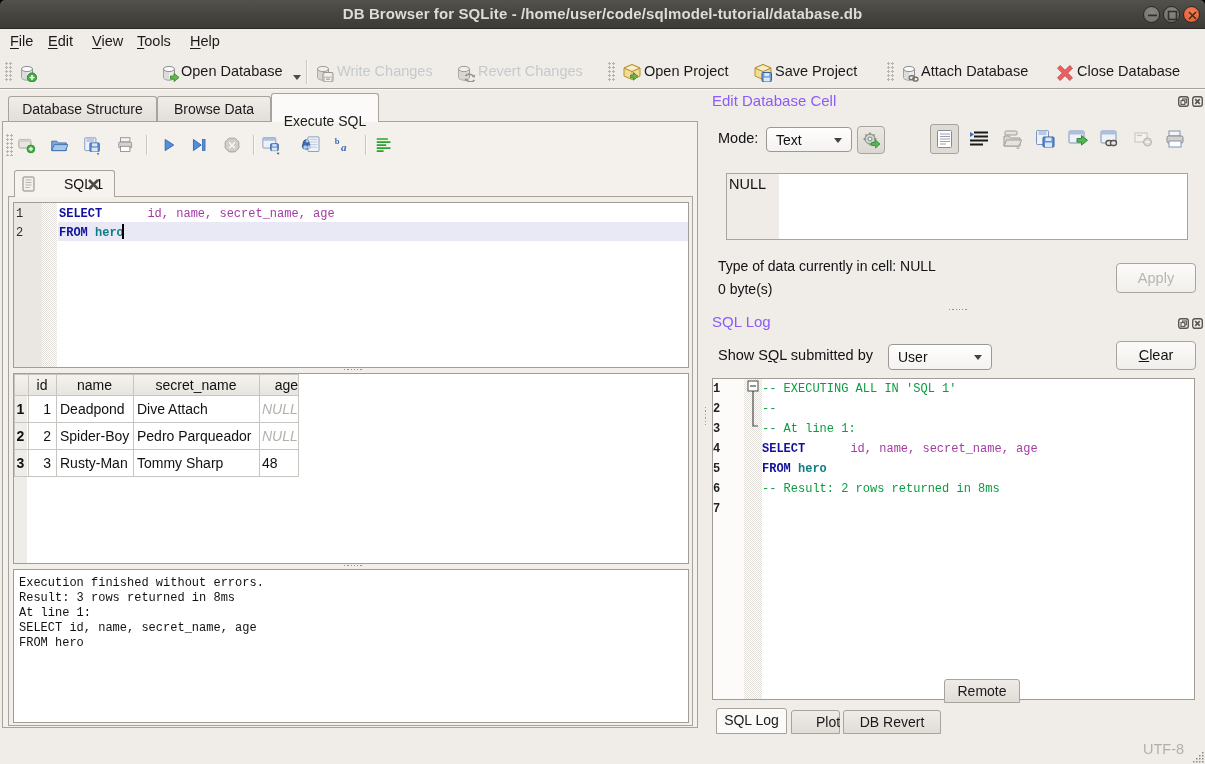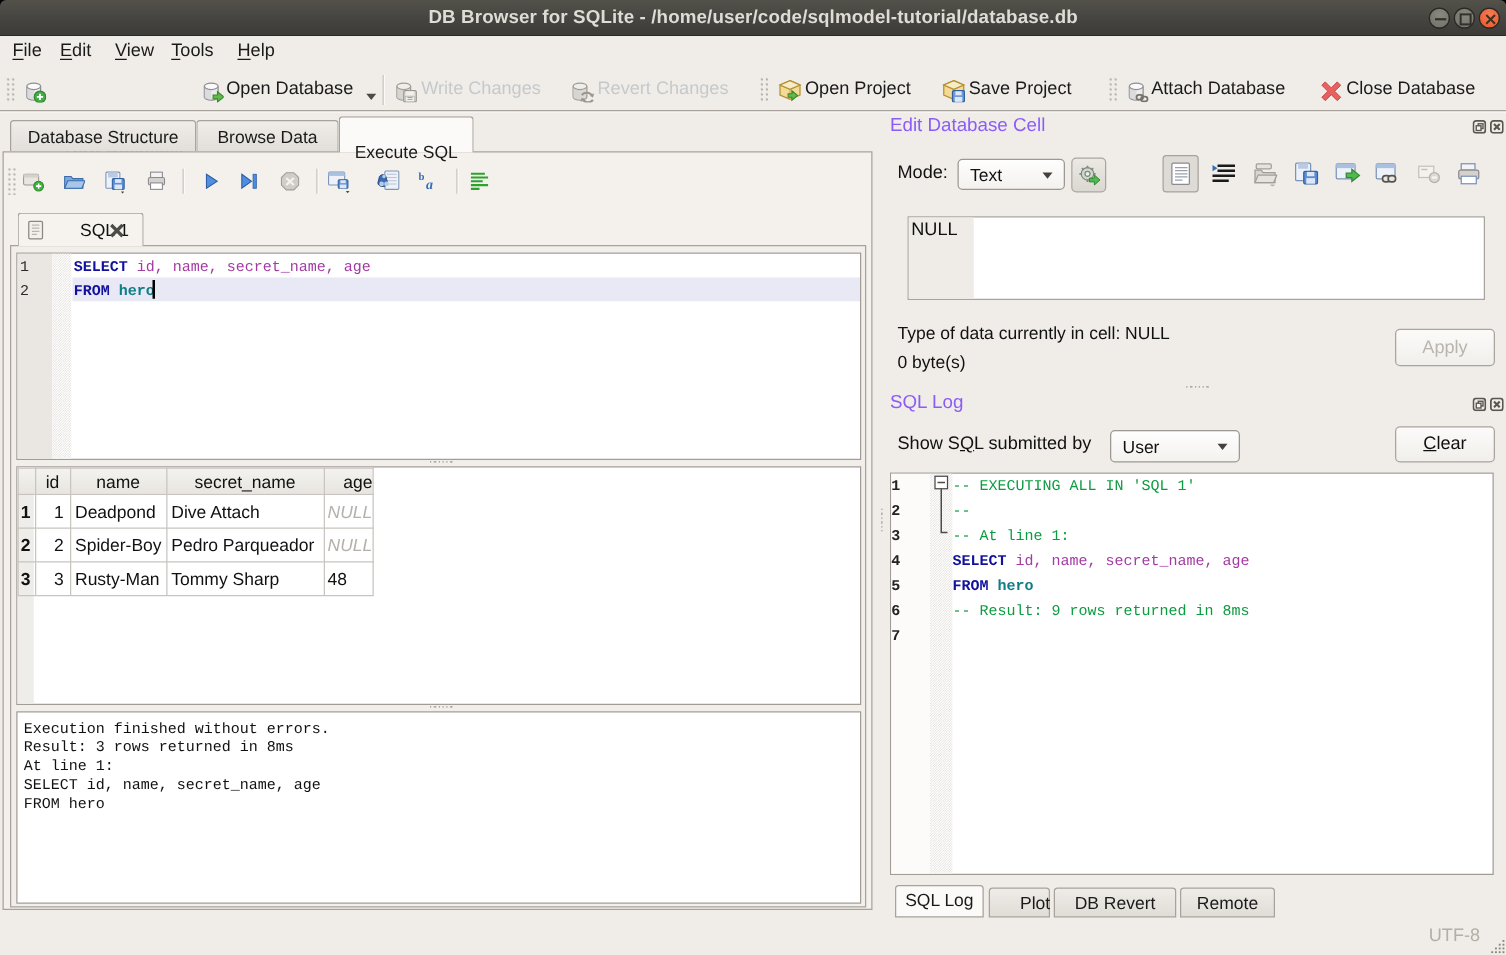--- a/index.html
+++ b/index.html
@@ -42,21 +42,21 @@
 .whitebox { position:absolute; background:#fff; border:1px solid #a19c95; }
 
 
 .dots { position:absolute; display:flex; gap:2px; }
 .dots i { width:1.3px; height:1.3px; background:#96928b; }
 .vdots { position:absolute; display:flex; flex-direction:column; gap:2px; }
 .vdots i { width:1.4px; height:1.4px; background:#a29e96; }
 
 
 .kw { color:#11119b; font-weight:bold; }
-.id2 { color:#a33ba3; }
+.id2 { color:#a33ba3;margin-left:38px; }
 .tbl { color:#0e7d85; font-weight:bold; }
 .cmt { color:#0c9c40; }
 
 
 .gridtxt { font-size:14px; white-space:nowrap; }
 .nullval { color:#b4b1ad; font-style:italic; }
 
 
 .docktitle { position:absolute; font-size:15px; color:#8b5cf6; }
 .combo { position:absolute; background:linear-gradient(#fefefe,#f4f2ef); border:1px solid #9d9992; border-radius:4px; font-size:14px; }
@@ -435,32 +435,32 @@
 
 <div class="whitebox" style="left:712px; top:378px; width:483px; height:322px;"></div>
 <div class="abs" style="left:713px; top:379px; width:31px; height:320px; background:#fcfbfa;"></div>
 <div class="abs checker" style="left:744px; top:379px; width:18px; height:320px;"></div>
 <div class="mono abs" style="left:713px; top:379px; font-size:12px; line-height:20px; font-weight:bold; color:#222;">1<br>2<br>3<br>4<br>5<br>6<br>7</div>
 <div class="mono abs" style="left:762px; top:379px; font-size:12px; line-height:20px; white-space:pre;"><span class="cmt">-- EXECUTING ALL IN 'SQL 1'</span>
 <span class="cmt">--</span>
 <span class="cmt">-- At line 1:</span>
 <span class="kw">SELECT</span> <span class="id2">id, name, secret_name, age</span>
 <span class="kw">FROM</span> <span class="tbl">hero</span>
-<span class="cmt">-- Result: 9 rows returned in 8ms</span></div>
+<span class="cmt">-- Result: 2 rows returned in 8ms</span></div>
 
 <svg class="abs" style="left:747px; top:380px;" width="14" height="52">
 <rect x="1" y="1" width="10" height="10" fill="#fff" stroke="#4a4a4a"></rect>
 <line x1="3" y1="6" x2="9" y2="6" stroke="#4a4a4a" stroke-width="1.2"></line>
 <path d="M6 11 L6 46 L11 46" fill="none" stroke="#4a4a4a" stroke-width="1.2"></path>
 </svg>
 
 <div class="btab active" style="left:716px; top:708px; width:71px;">SQL Log</div>
 <div class="btab" style="left:791px; top:710px; width:49px;padding-left:24px;">Plot</div>
 <div class="btab" style="left:843px; top:710px; width:98px;">DB Revert</div>
-<div class="btab" style="left:944px; top:710px; width:76px;">Remote</div>
+<div class="btab" style="left:944px; top:679px; width:76px;">Remote</div>
 
 <div class="abs" style="left:1143px; top:741px; font-size:14.5px; color:#b3afa7;">UTF-8</div>
 <svg class="abs" style="left:1192px; top:751px;" width="12" height="12">
 <g fill="#8a8780">
 <rect x="1" y="10" width="1.5" height="1.5"></rect>
       <rect x="4" y="7" width="1.5" height="1.5"></rect>
       <rect x="4" y="10" width="1.5" height="1.5"></rect>
 <rect x="7" y="4" width="1.5" height="1.5"></rect>
       <rect x="7" y="7" width="1.5" height="1.5"></rect>
       <rect x="7" y="10" width="1.5" height="1.5"></rect>

